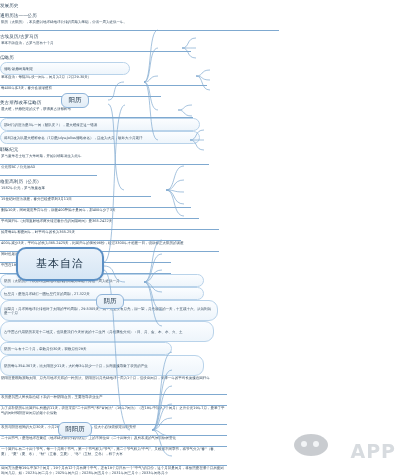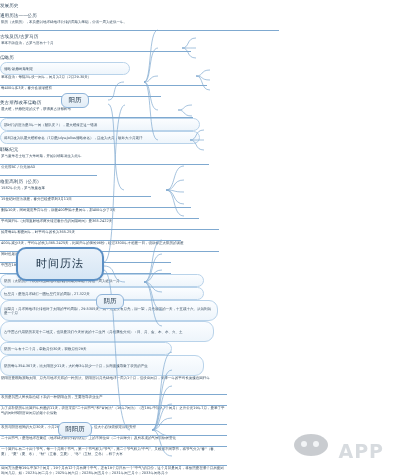--- a/index.html
+++ b/index.html
@@ -34,21 +34,21 @@
     display:flex;align-items:center;padding:1px 3px;white-space:normal;
     overflow:hidden;
   }
   .plain{
     font-size:3.5px;color:#33485c;border:none;background:transparent;
     border-bottom:1px solid #7fa9d0;border-radius:0;
     display:flex;align-items:flex-start;padding:0 0 1px 1px;
     white-space:normal;overflow:hidden;line-height:1.3;
   }
   .watermark{
-    position:absolute;right:16px;bottom:14px;
+    position:absolute;right:4px;bottom:14px;
     font-size:19px;font-weight:bold;color:rgba(150,160,170,.38);
     letter-spacing:1px;pointer-events:none;font-family:"DejaVu Sans",sans-serif;
   }
   .wm-icon{
     position:absolute;right:72px;bottom:20px;width:34px;height:22px;
     border-radius:50%;background:rgba(135,142,150,.45);pointer-events:none;
   }
   .wm-icon:before,.wm-icon:after{
     content:"";position:absolute;top:7px;width:6px;height:6px;border-radius:50%;
     background:#f2f4f6;
@@ -109,21 +109,21 @@
       <path d="M152,430 C162,430 158,370 172,370"></path>
       <path d="M152,430 C162,430 158,386 172,386"></path>
       <path d="M152,430 C162,430 158,404 172,404"></path>
       <path d="M152,430 C162,430 158,418 172,418"></path>
       <path d="M152,430 C162,430 158,436 172,436"></path>
       <path d="M152,430 C162,430 158,456 172,456"></path>
     </g>
   </svg>
 
   <div class="node root" style="left:16px;top:247px;width:88px;height:34px;">
-    <span>时间历法</span>
+    <span>基本自洽</span>
   </div>
 
   <div class="node lvl2" style="left:61px;top:93px;width:28px;height:15px;">
     <span>阳历</span>
   </div>
   <div class="node lvl2" style="left:96px;top:274px;width:28px;height:15px;margin-top:20px;">
     <span>阴历</span>
   </div>
   <div class="node lvl2" style="left:58px;top:422px;width:34px;height:15px;border-radius:6px;">
     <span>阴阳历</span>

